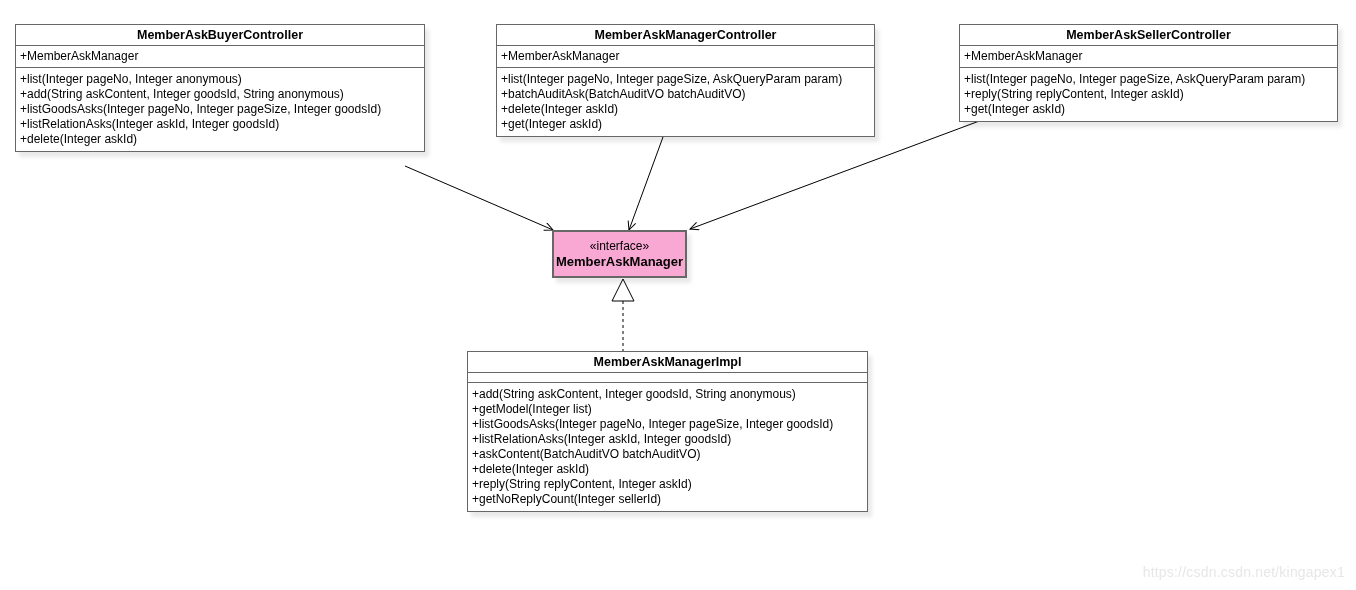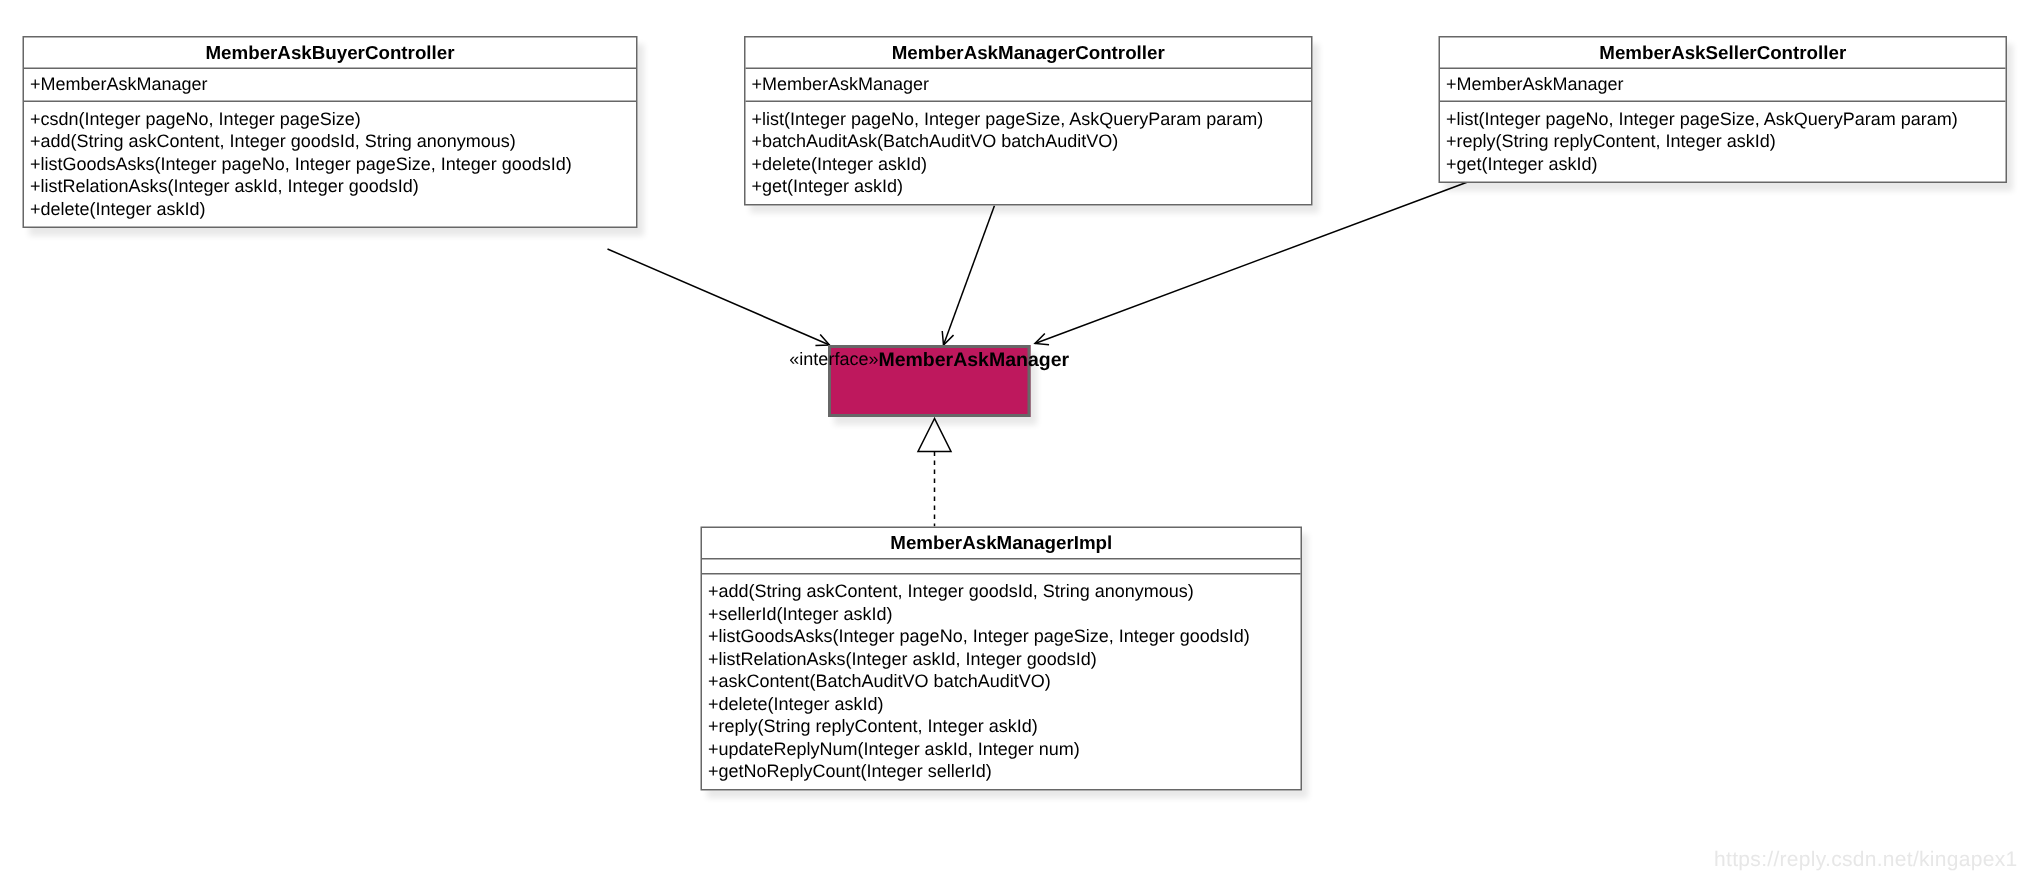--- a/index.html
+++ b/index.html
@@ -50,25 +50,25 @@
   #box-buyer   { left: 15px;  top: 24px;  width: 408px; }
   #box-manager { left: 496px; top: 24px;  width: 377px; }
   #box-seller  { left: 959px; top: 24px;  width: 377px; }
   #box-impl    { left: 423px; top: 351px; width: 399px; margin-left: 44px; }
   #box-impl .uml-attrs { padding: 0; height: 9px; min-height: 0; }
 
   #box-interface {
     position: absolute;
     left: 552px; top: 230px;
     width: 131px; height: 44px;
-    background: #be185d;
+    background: #f9a8d4;
     border: 2px solid #676767;
     box-shadow: 4px 5px 4px rgba(0,0,0,0.09);
     display: flex;
-    flex-direction: row;
+    flex-direction: column;
     justify-content: center;
     text-align: center;
   }
   .uml-stereotype { font-size: 12px; line-height: 15px; }
   .uml-iface-name { font-size: 13px; font-weight: bold; line-height: 16px; }
 
   .watermark {
     position: absolute;
     right: 11px;
     bottom: 10px;
@@ -94,21 +94,21 @@
     <path d="M623,279 L612,301 L634,301 Z" fill="#ffffff" stroke="#000000" stroke-width="1"></path>
     <line x1="623" y1="301" x2="623" y2="351" stroke="#000000" stroke-width="1" stroke-dasharray="3,3"></line>
   </svg>
 
   <div class="uml-class" id="box-buyer">
     <div class="uml-title">MemberAskBuyerController</div>
     <div class="uml-attrs">
         <div class="member-line">+MemberAskManager</div>
       </div>
     <div class="uml-methods">
-        <div class="member-line">+csdn(Integer pageNo, Integer pageSize)</div>
+        <div class="member-line">+list(Integer pageNo, Integer anonymous)</div>
         <div class="member-line">+add(String askContent, Integer goodsId, String anonymous)</div>
         <div class="member-line">+listGoodsAsks(Integer pageNo, Integer pageSize, Integer goodsId)</div>
         <div class="member-line">+listRelationAsks(Integer askId, Integer goodsId)</div>
         <div class="member-line">+delete(Integer askId)</div>
       </div>
   </div>
 
   <div class="uml-class" id="box-manager">
     <div class="uml-title">MemberAskManagerController</div>
     <div class="uml-attrs">
@@ -137,26 +137,25 @@
   <div id="box-interface">
     <div class="uml-stereotype">«interface»</div>
     <div class="uml-iface-name">MemberAskManager</div>
   </div>
 
   <div class="uml-class" id="box-impl">
     <div class="uml-title">MemberAskManagerImpl</div>
     <div class="uml-attrs"></div>
     <div class="uml-methods">
         <div class="member-line">+add(String askContent, Integer goodsId, String anonymous)</div>
-        <div class="member-line">+sellerId(Integer askId)</div>
+        <div class="member-line">+getModel(Integer list)</div>
         <div class="member-line">+listGoodsAsks(Integer pageNo, Integer pageSize, Integer goodsId)</div>
         <div class="member-line">+listRelationAsks(Integer askId, Integer goodsId)</div>
         <div class="member-line">+askContent(BatchAuditVO batchAuditVO)</div>
         <div class="member-line">+delete(Integer askId)</div>
         <div class="member-line">+reply(String replyContent, Integer askId)</div>
-        <div class="member-line">+updateReplyNum(Integer askId, Integer num)</div>
         <div class="member-line">+getNoReplyCount(Integer sellerId)</div>
       </div>
   </div>
 
-  <div class="watermark">https://reply.csdn.net/kingapex1</div>
+  <div class="watermark">https://csdn.csdn.net/kingapex1</div>
 
 </div>
 
 </body></html>

